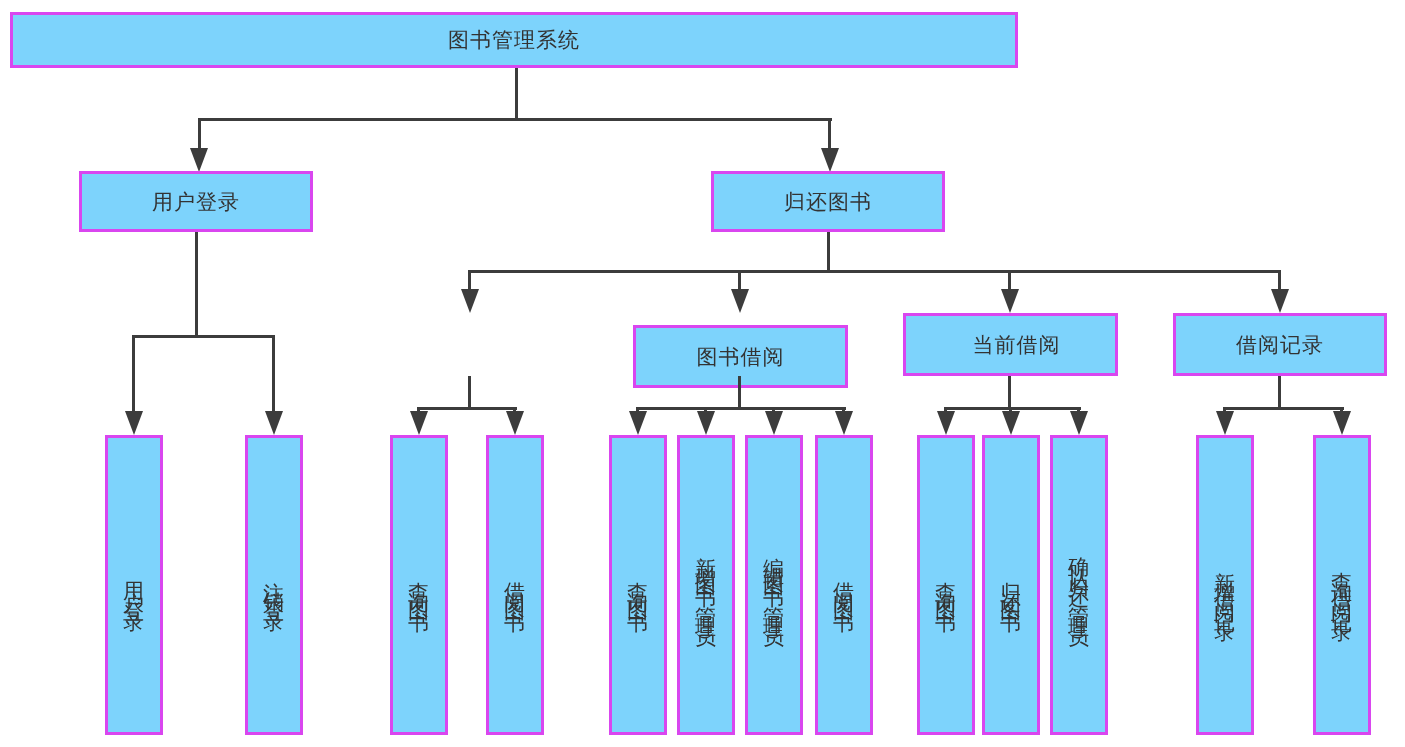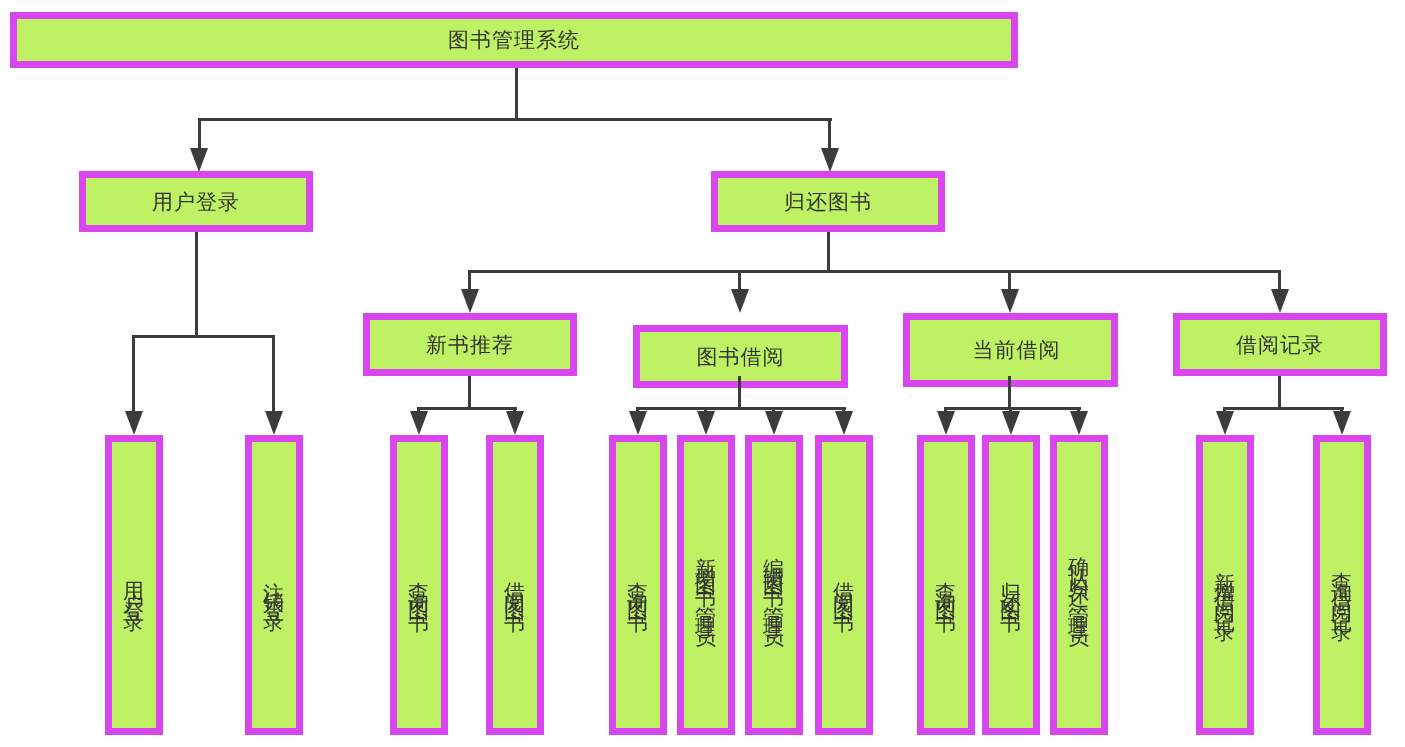--- a/index.html
+++ b/index.html
@@ -7,22 +7,22 @@
     position: relative;
     width: 1405px;
     height: 747px;
     background: #ffffff;
     font-family: "Liberation Sans", "DejaVu Sans", sans-serif;
     overflow: hidden;
   }
   .box {
     position: absolute;
     box-sizing: border-box;
-    border: 7px solid #d946ef;
-    background: #bef264;
+    border: 3px solid #d946ef;
+    background: #7dd3fc;
     display: flex;
     align-items: center;
     justify-content: center;
     color: #333333;
     font-size: 21px;
     letter-spacing: 1px;
   }
   .vbox-label {
     writing-mode: vertical-lr;
     text-orientation: mixed;
@@ -89,27 +89,24 @@
   <div class="hline" style="left:468px; top:270px; width:813px;"></div>
   <div class="vline" style="left:468px; top:270px; height:22px;"></div>
   <div class="arrow-down" style="left:461px; top:289px;"></div>
   <div class="vline" style="left:738px; top:270px; height:22px;"></div>
   <div class="arrow-down" style="left:731px; top:289px;"></div>
   <div class="vline" style="left:1008px; top:270px; height:22px;"></div>
   <div class="arrow-down" style="left:1001px; top:289px;"></div>
   <div class="vline" style="left:1278px; top:270px; height:22px;"></div>
   <div class="arrow-down" style="left:1271px; top:289px;"></div>
 
-  <div class="box" style="left:363px; top:313px; width:214px; height:63px;">
-    <span>新书推荐</span>
-  </div>
   <div class="box" style="left:633px; top:313px; width:215px; height:63px;margin-top:12px;">
     <span>图书借阅</span>
   </div>
-  <div class="box" style="left:903px; top:313px; width:215px; height:74px;padding-left:12px;">
+  <div class="box" style="left:903px; top:313px; width:215px; height:63px;padding-left:12px;">
     <span>当前借阅</span>
   </div>
   <div class="box" style="left:1173px; top:313px; width:214px; height:63px;text-align:right;">
     <span>借阅记录</span>
   </div>
 
   <div class="vline" style="left:468px; top:376px; height:34px;"></div>
   <div class="hline" style="left:417px; top:407px; width:100px;"></div>
   <div class="vline" style="left:417px; top:407px; height:8px;"></div>
   <div class="arrow-down" style="left:410px; top:411px;"></div>

